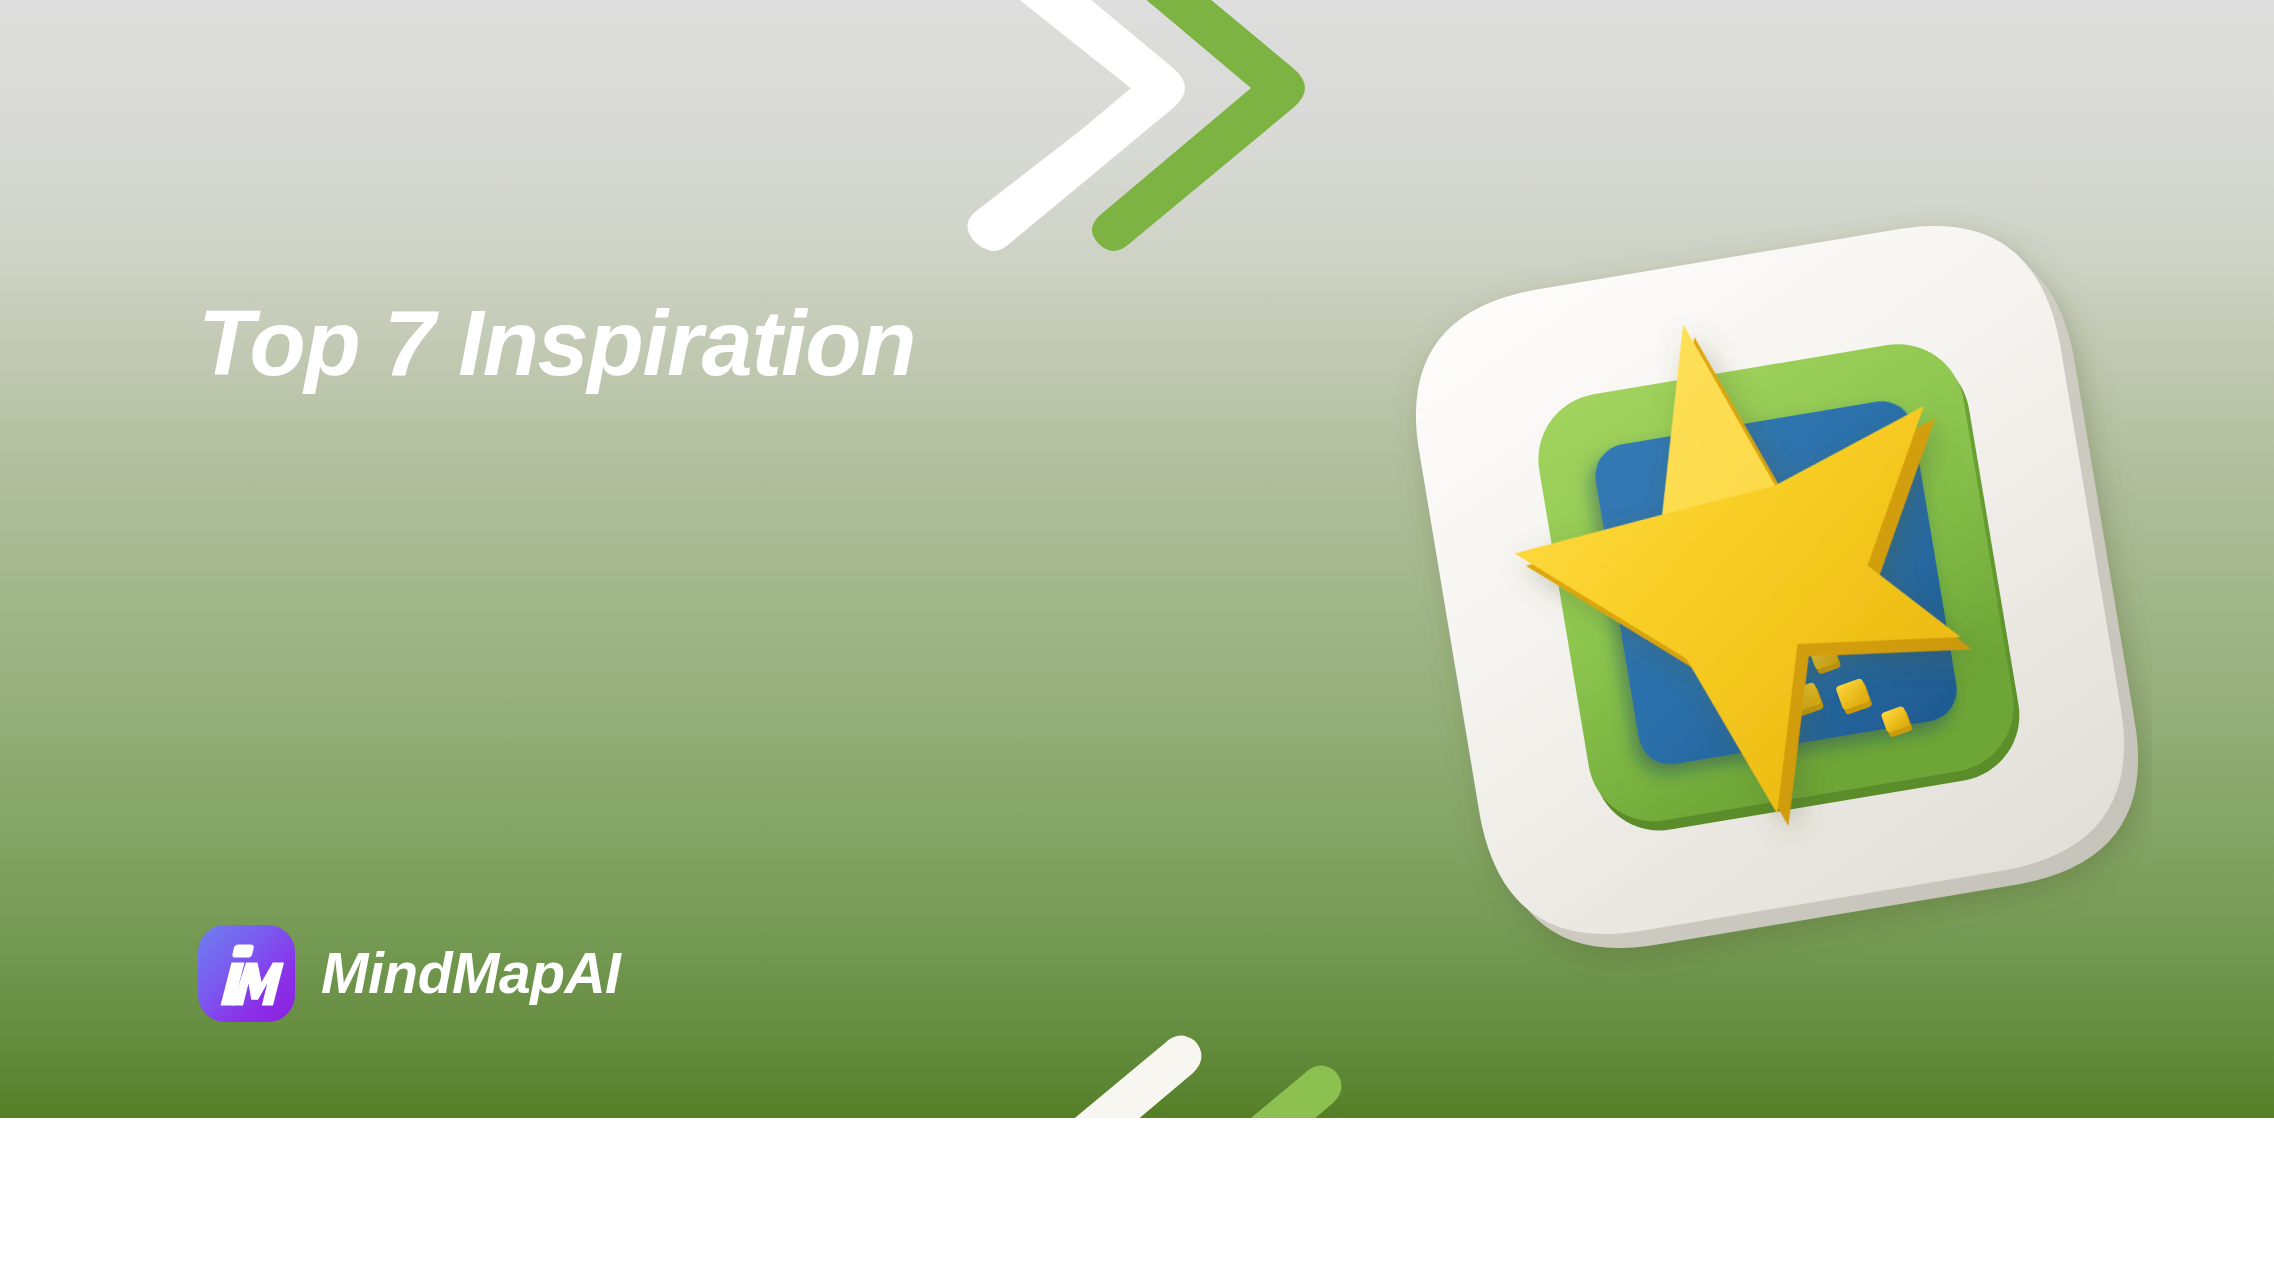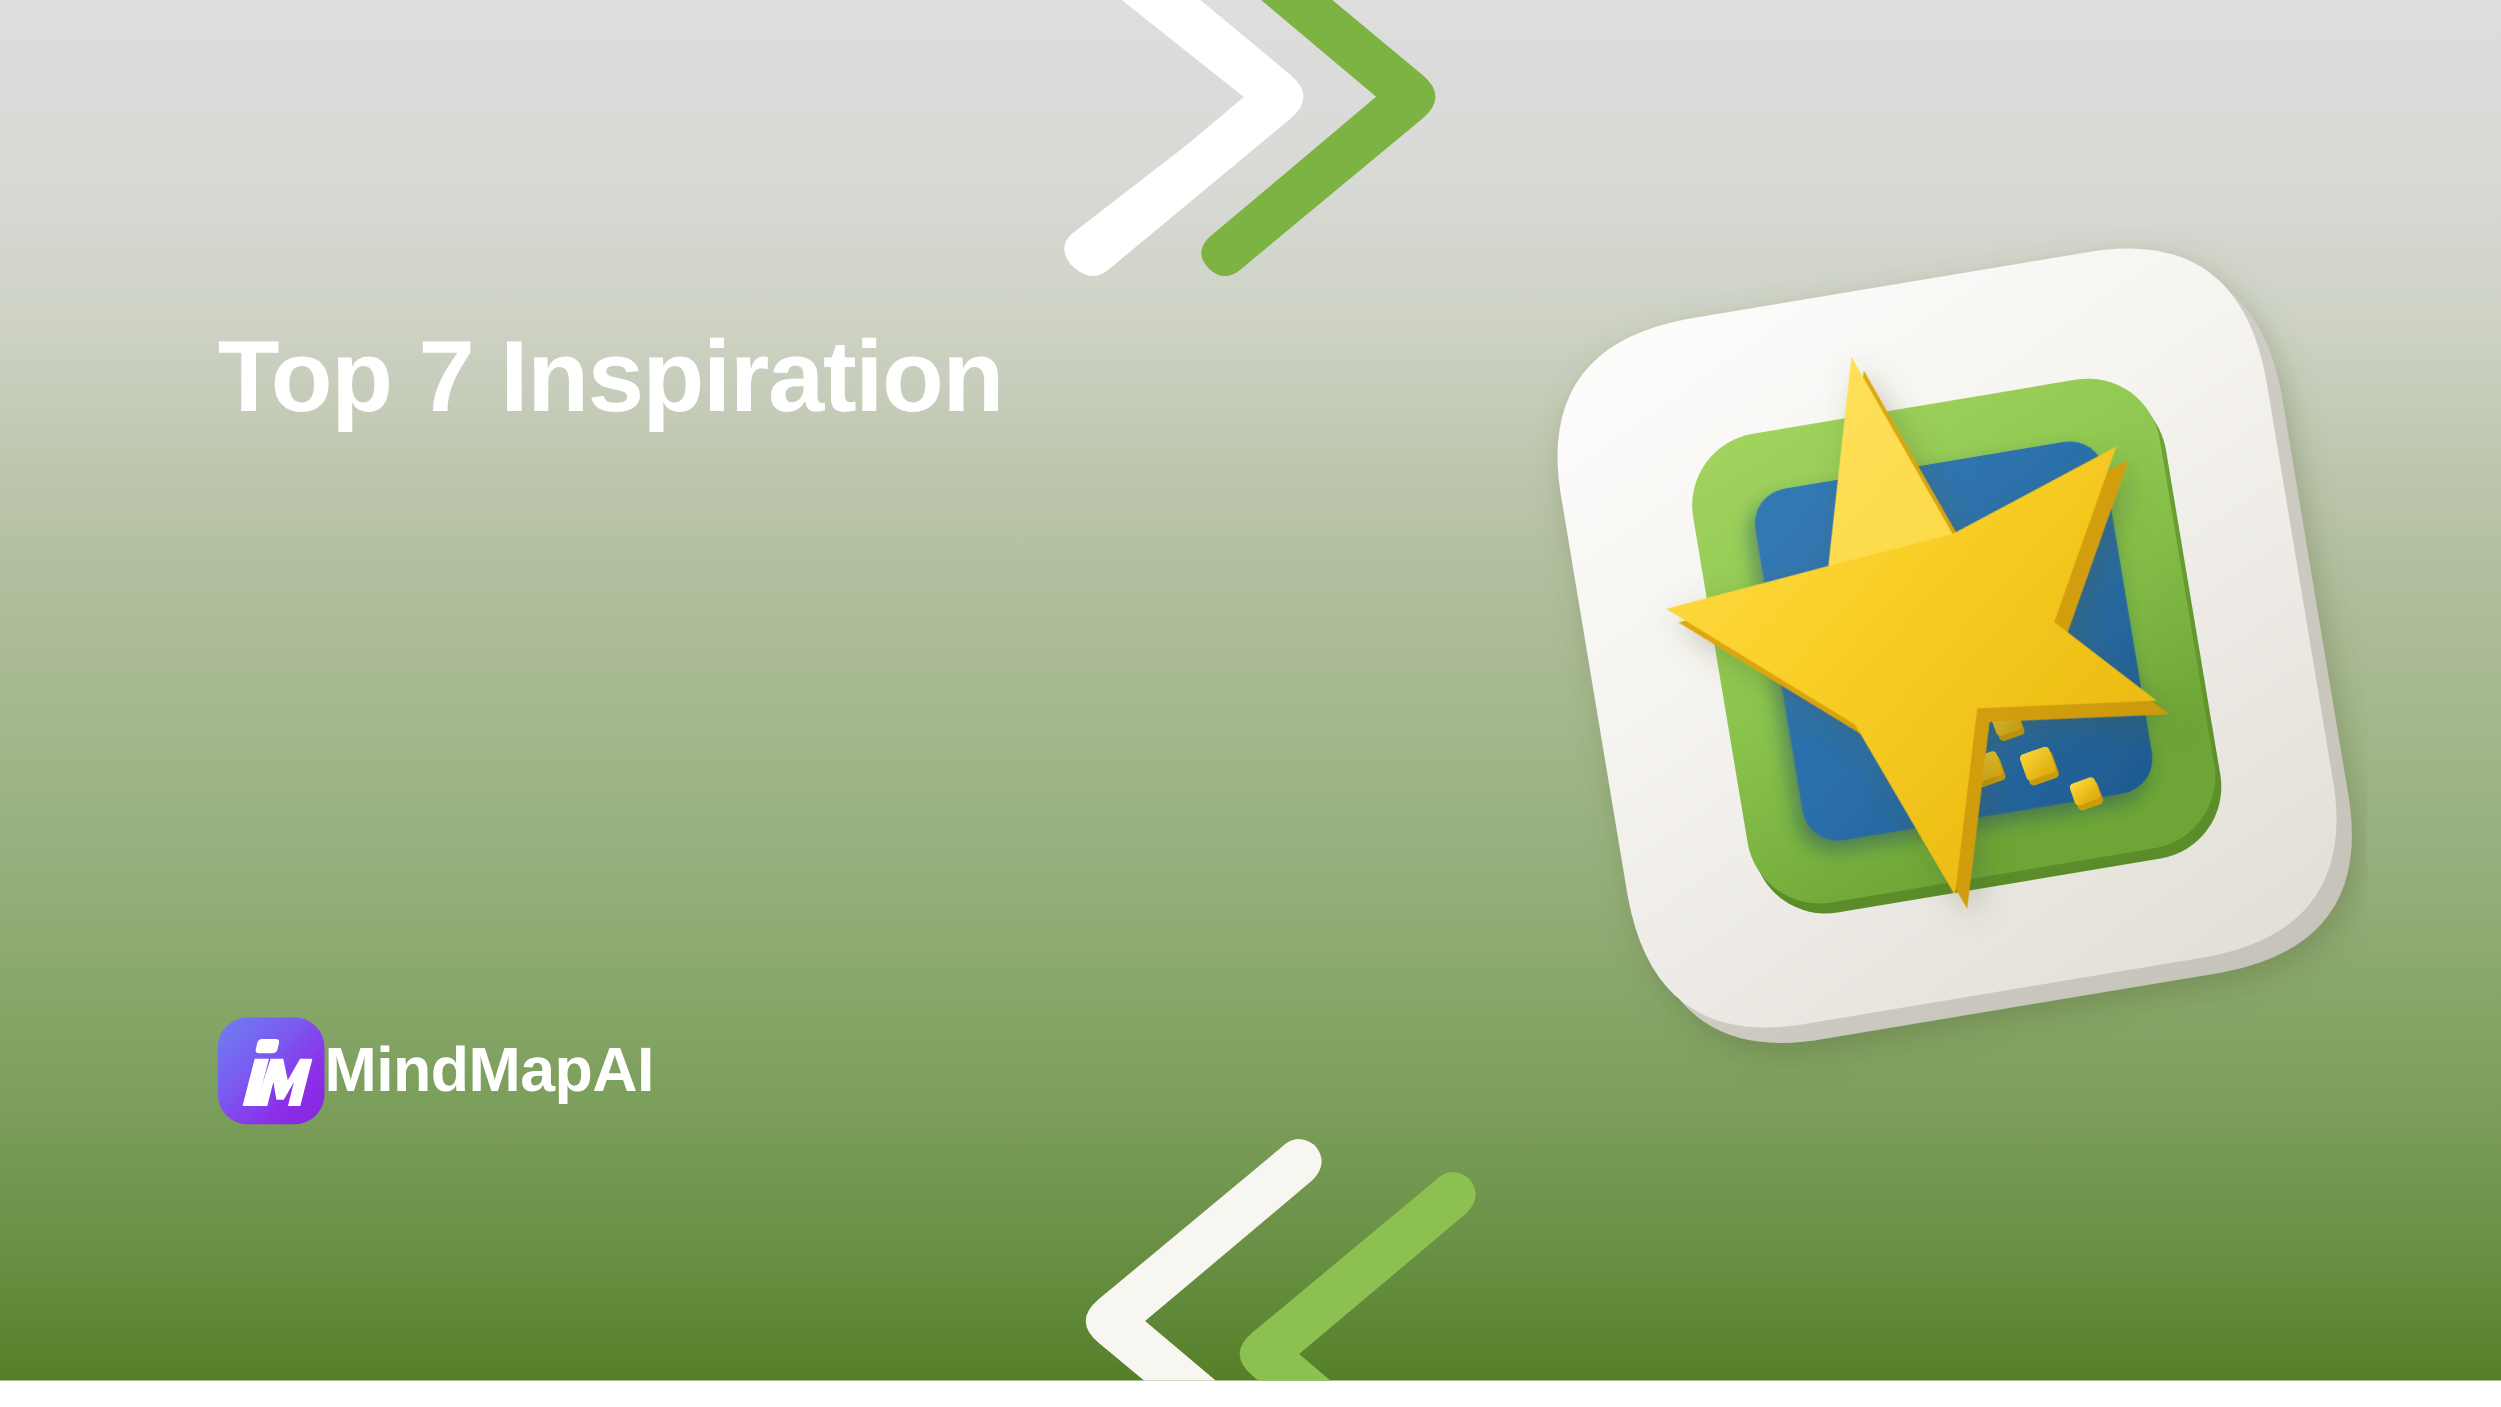--- a/index.html
+++ b/index.html
@@ -7,36 +7,37 @@
   html, body {
     width: 2274px;
     height: 1279px;
     overflow: hidden;
     font-family: "Liberation Sans", sans-serif;
   }
 
   #banner {
     position: relative;
     width: 2274px;
-    height: 1255px;
+    height: 1118px;
     overflow: hidden;
     background:
       linear-gradient(180deg,
         #dddedd 0%,
         #d9dad6 12%,
         #cdd2c4 24%,
         #bdc6ad 34%,
         #aebd9a 44%,
         #a1b689 54%,
         #94ae79 64%,
         #86a668 73%,
         #789c57 82%,
         #6a9146 90%,
         #5d8735 96%,
         #557f26 100%);
+    font-style: italic;
   }
 
   
   .chev {
     position: absolute;
     pointer-events: none;
   }
   .chev svg { display: block; }
 
   #chev-top-white  { left: 955px;  top: -78px; }
@@ -62,20 +63,21 @@
     white-space: nowrap;
   }
 
   
   #brand {
     position: absolute;
     left: 198px;
     top: 925px;
     display: flex;
     align-items: center;
+    gap: 26px;
   }
   #brand-mark {
     width: 97px;
     height: 97px;
     border-radius: 27px;
     background: linear-gradient(135deg, #6f7ff0 0%, #7a5cf0 38%, #8b2fe8 72%, #8a22e0 100%);
     position: relative;
     flex: 0 0 auto;
     overflow: hidden;
   }

